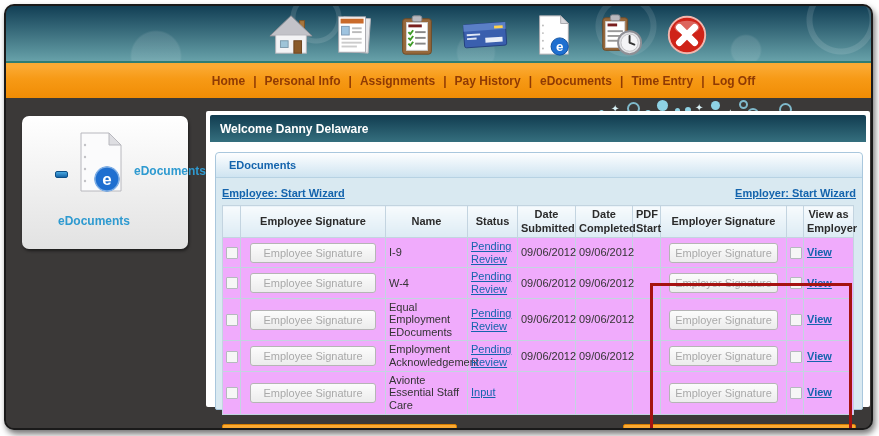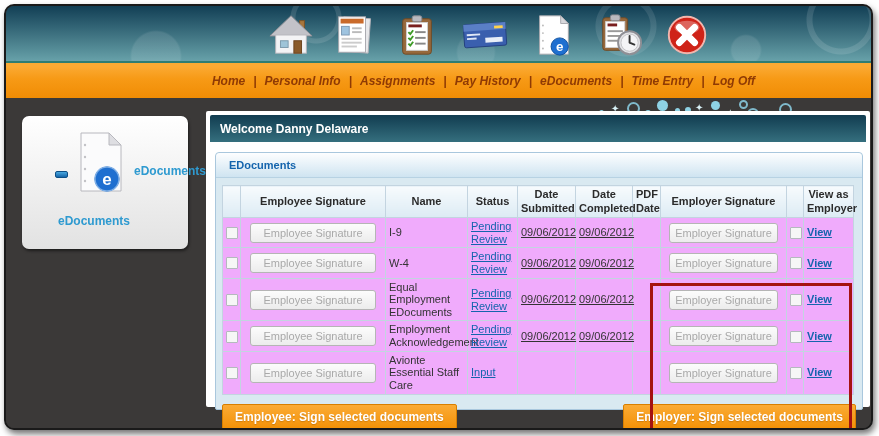--- a/index.html
+++ b/index.html
@@ -33,21 +33,21 @@
   }
   .banner-icons {
     position:absolute; left:262px; top:4px; display:flex; gap:17px; align-items:center; height:50px;
   }
   .bicon { width:46px; height:46px; display:block; }
 
   
   .navbar {
     height:35px; background:linear-gradient(#fbaa33 10%, #f79a16 45%, #f08c04);
     display:flex; align-items:center; justify-content:center; padding-left:90px;
-    font-size:12px; font-weight:bold;font-style:italic;
+    font-size:12px; font-weight:bold;
   }
   .navbar a { color:#8f3a04; text-decoration:none; padding:0 8px; }
   .nav-sep { color:#8f3a04; }
 
   
   .content { position:relative; height:332px; background:#3b3938; }
 
   
   .decor { position:absolute; right:14px; top:0; width:260px; height:26px; pointer-events:none; }
   .decor span { position:absolute; display:block; }
@@ -100,21 +100,21 @@
   table.docs th, table.docs td { border:1px solid #c3d4e0; padding:2px 3px; vertical-align:middle; }
   table.docs th {
     background:linear-gradient(#f7fbfd, #dcebf4); color:#2b2b2b; font-weight:bold;
     height:32px; line-height:1.2; text-align:center;
   }
   table.docs td { height:29px; line-height:1.15; }
   col.c-cb  { width:18px; }  col.c-esig { width:145px; } col.c-name { width:82px; }
   col.c-st  { width:50px; }  col.c-ds  { width:58px; }  col.c-dc  { width:57px; }
   col.c-pdf { width:28px; }  col.c-rsig { width:126px; } col.c-cb2 { width:17px; }
   col.c-view { width:50px; }
-  td.center { text-align:center;text-decoration:underline; }
+  td.center { text-align:center; }
   td.name-cell { text-align:left; padding-left:4px; }
   a.cell-link { color:#1464ad; text-decoration:underline; }
   a.view-link { color:#1464ad; font-weight:bold; }
   .sig-btn {
     display:block; width:92%; margin:0 auto; height:20px;
     background:linear-gradient(#fcfcfc, #ececec); border:1px solid #b5b5b5; border-radius:3px;
     color:#a9a9a9; font-size:11px; font-family:"Liberation Sans", sans-serif;
   }
   .cb {
     display:inline-block; width:12px; height:12px; background:#f6f6f6;
@@ -277,20 +277,24 @@
       <div class="welcome-bar">
         <span>Welcome Danny Delaware</span>
       </div>
 
       <div class="edoc-panel">
         <div class="panel-header">
           <span>EDocuments</span>
         </div>
         <div class="panel-body">
 
+          <div class="wizard-row">
+            <a href="#">Employee: Start Wizard</a>
+            <a href="#">Employer: Start Wizard</a>
+          </div>
 
           <table class="docs">
             <colgroup>
               <col class="c-cb">
                 <col class="c-esig">
                 <col class="c-name">
                 <col class="c-st">
               <col class="c-ds">
                 <col class="c-dc">
                 <col class="c-pdf">
@@ -299,21 +303,21 @@
                 <col class="c-view">
             </colgroup>
             <thead>
               <tr>
                 <th></th>
                 <th>Employee Signature</th>
                 <th>Name</th>
                 <th>Status</th>
                 <th>Date Submitted</th>
                 <th>Date Completed</th>
-                <th>PDF Date</th>
+                <th>PDF Start</th>
                 <th>Employer Signature</th>
                 <th></th>
                 <th>View as Employer</th>
               </tr>
             </thead>
             <tbody>
               <tr>
                 <td class="center"><span class="cb"></span></td>
                 <td>
                     <button class="sig-btn" disabled="">Employee Signature</button>

